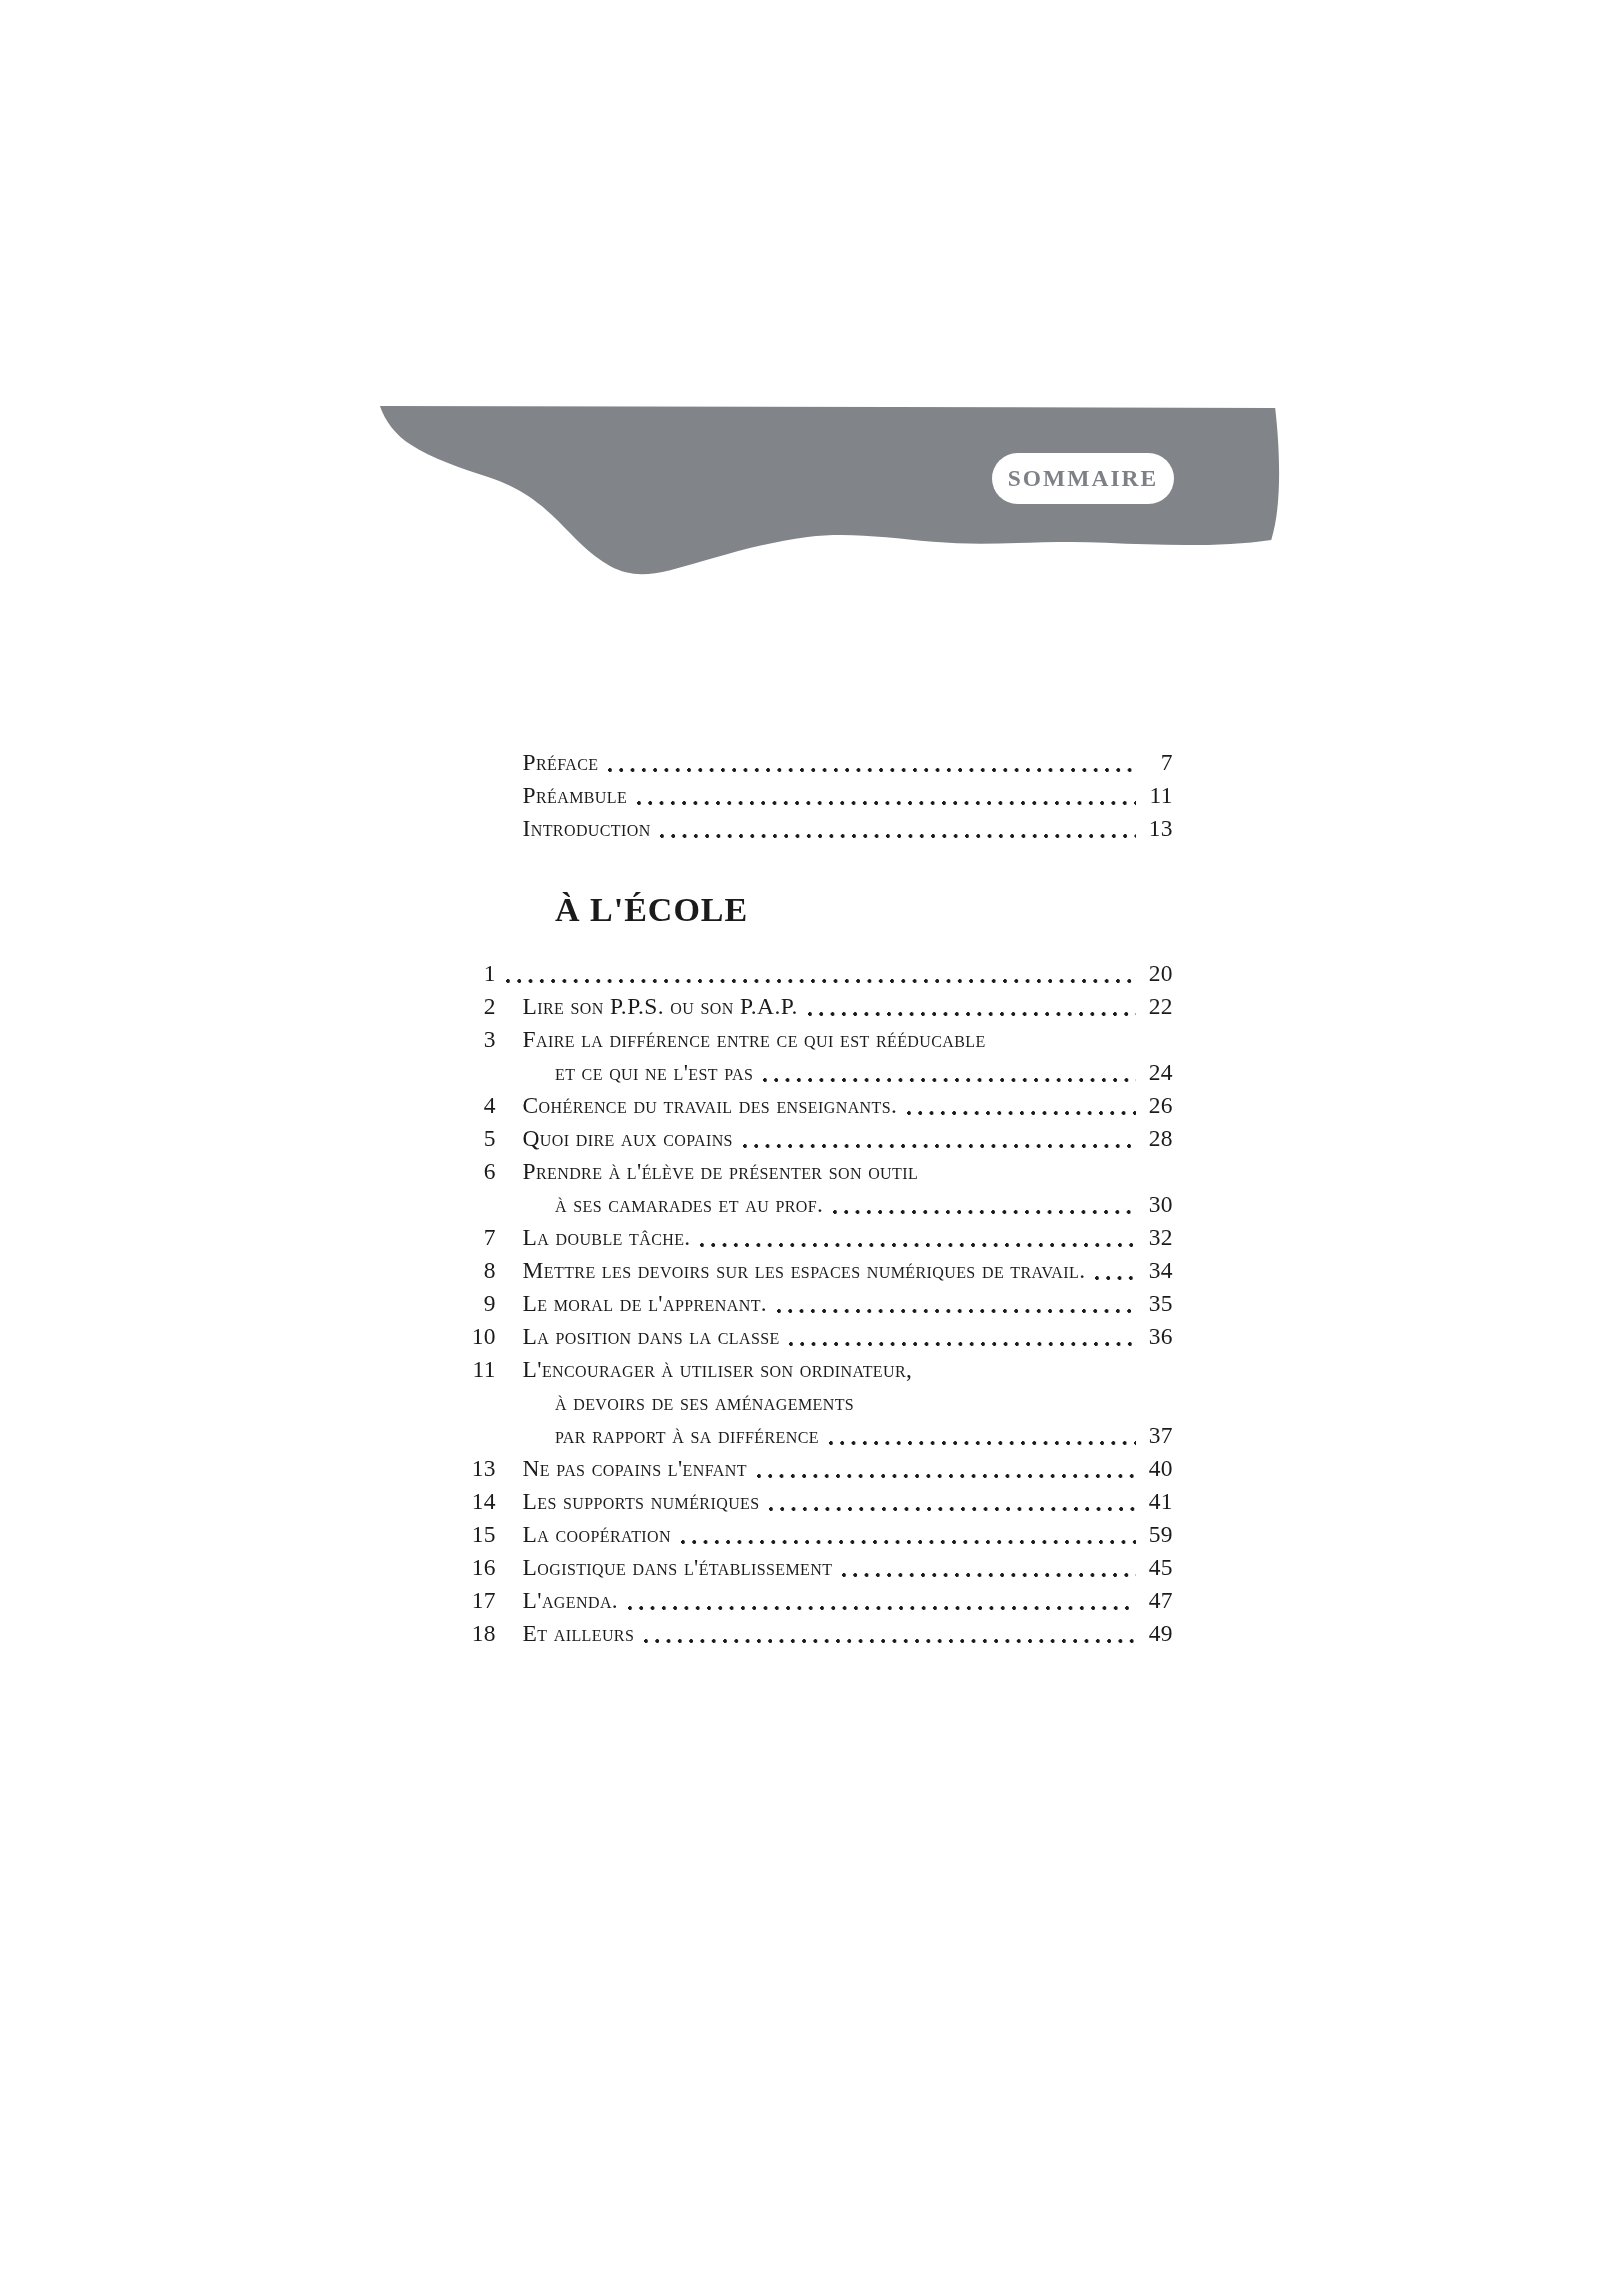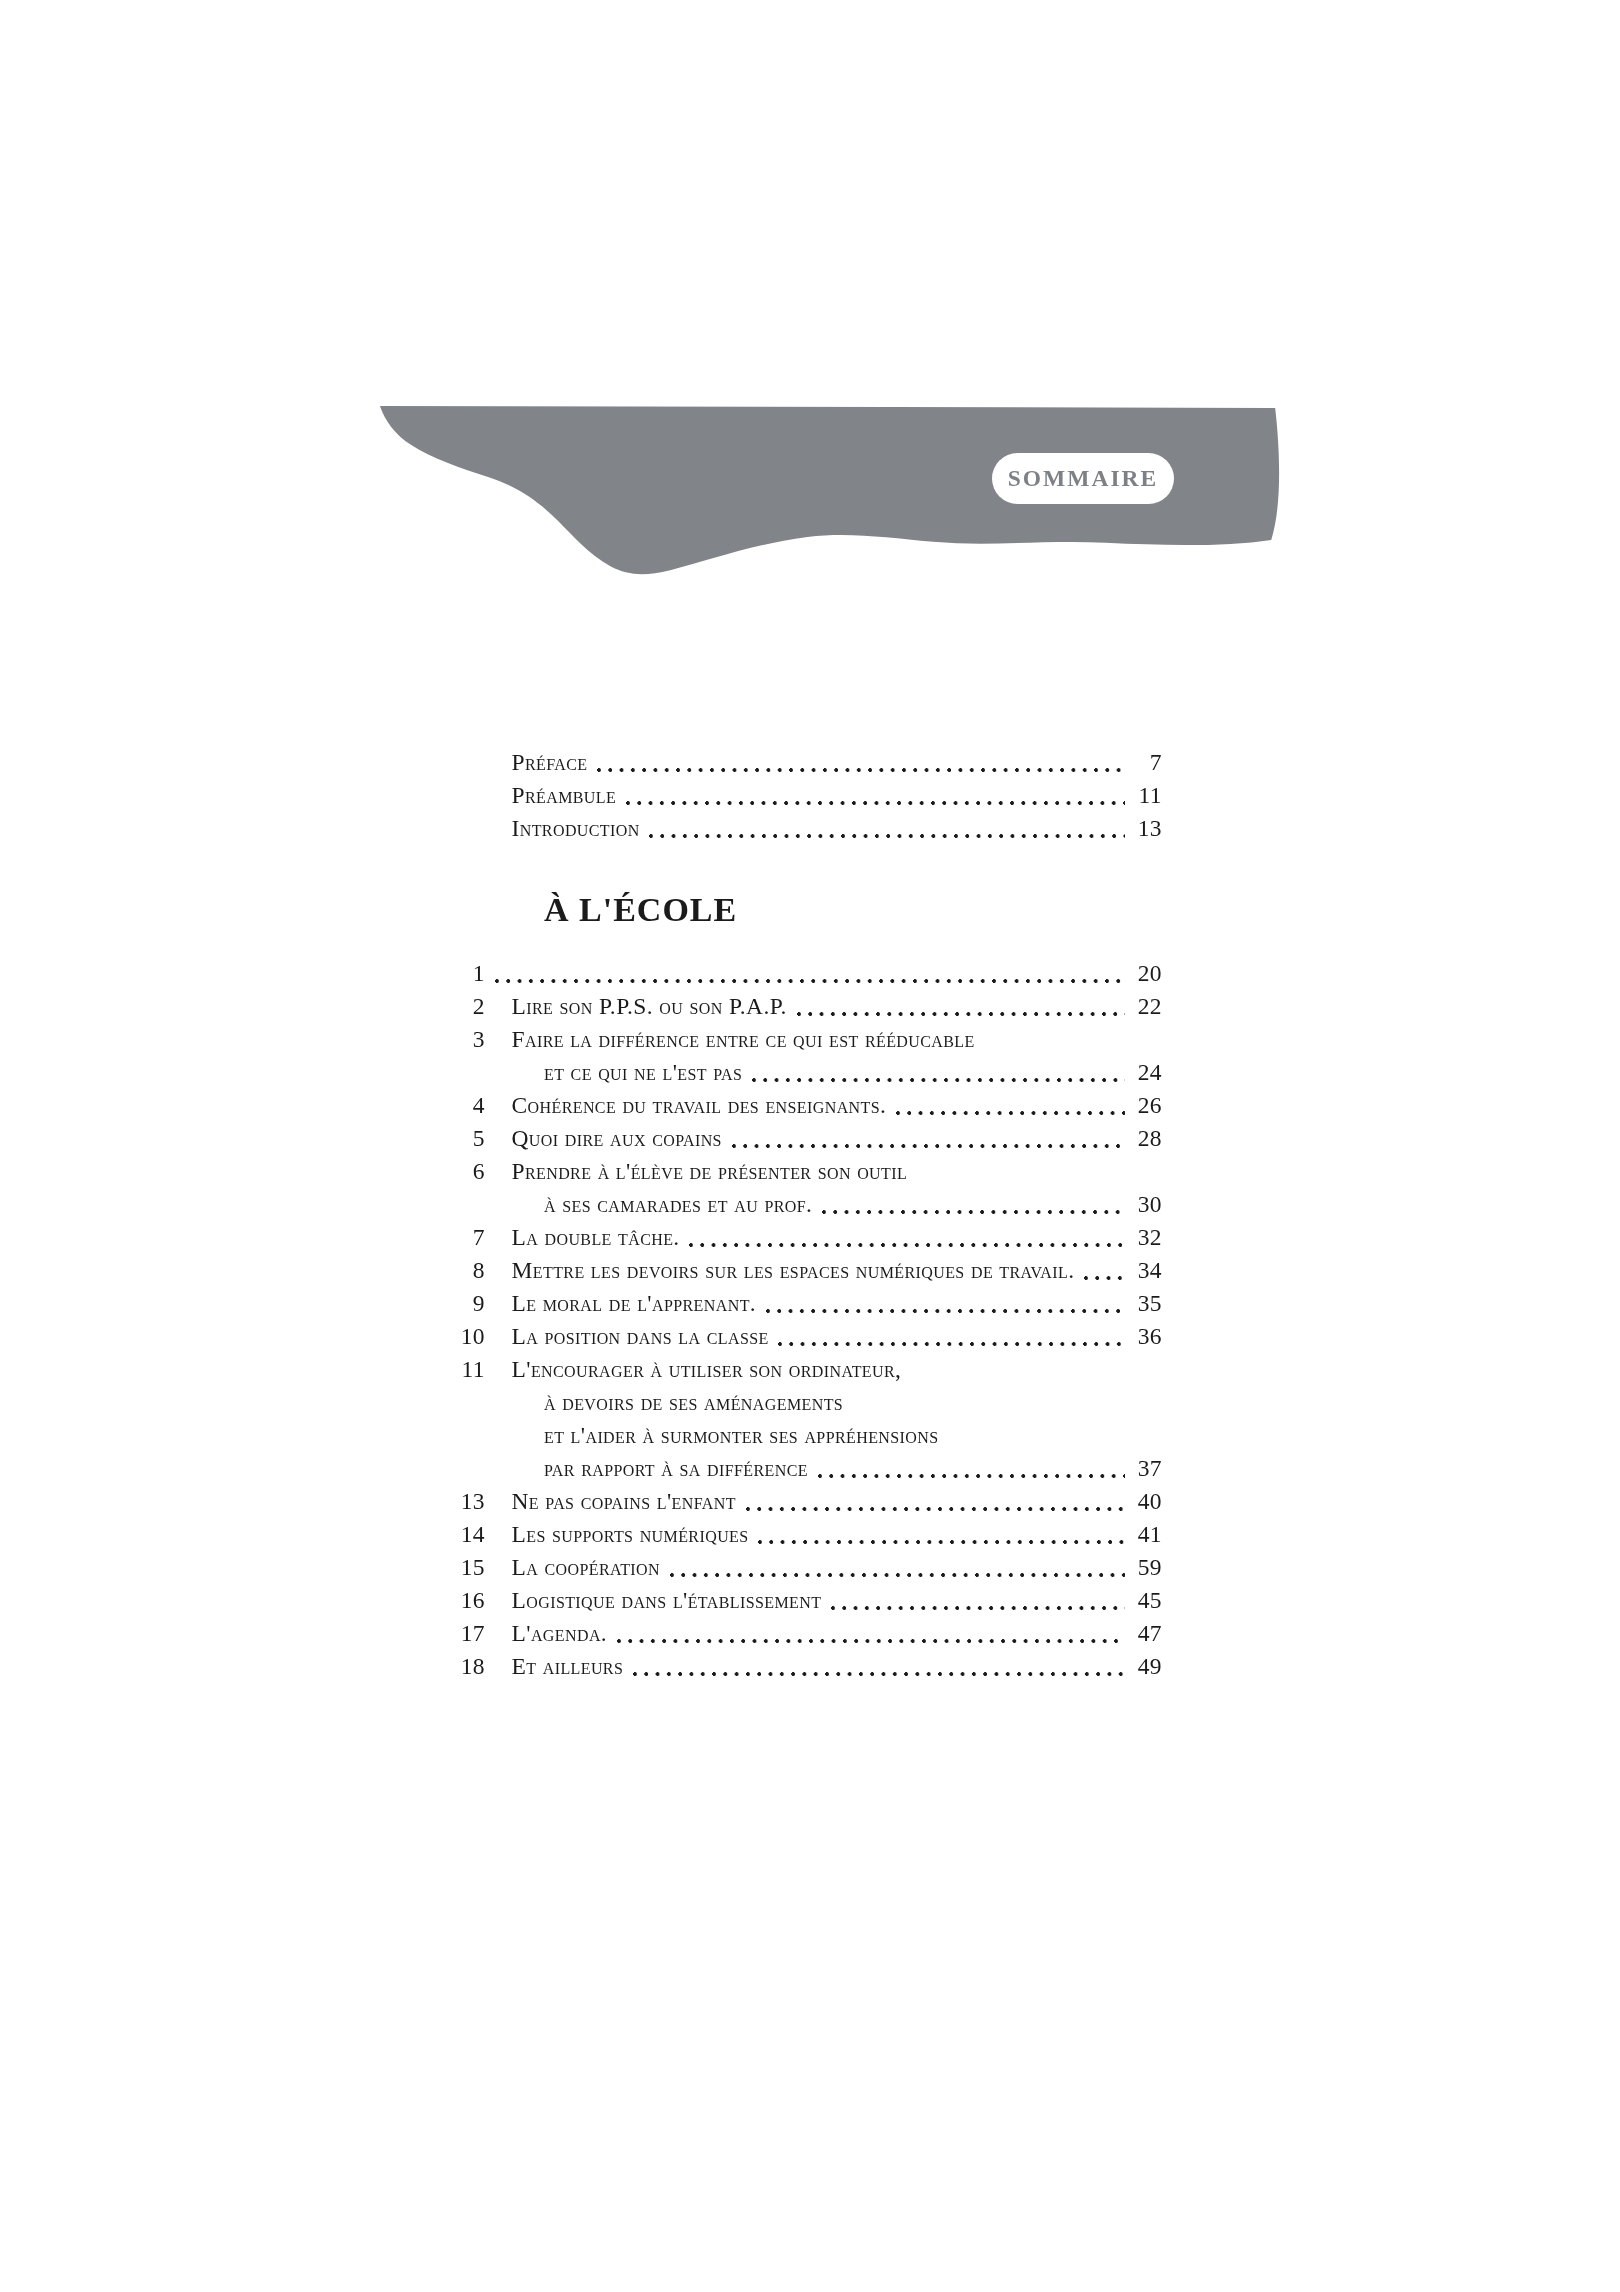--- a/index.html
+++ b/index.html
@@ -34,21 +34,21 @@
     display:flex; align-items:center; justify-content:center;
   }
   .badge span{
     font-size:23.5px;
     font-weight:bold;
     letter-spacing:2px;
     color:var(--badge-text);
   }
   .toc{
     position:absolute;
-    left:456px; top:746px;
+    left:467px; top:746px;
     width:706px;
   }
   .row{
     display:flex;
     line-height:33px;
     font-size:23.5px;
     font-variant:small-caps;
     letter-spacing:0.4px;
     white-space:nowrap;
   }
@@ -203,24 +203,20 @@
         <div class="row">
           <span class="num">11</span>
           <span class="label">L'encourager à utiliser son ordinateur,</span>
         </div>
         <div class="row indent">
           <span class="num"></span>
           <span class="label">à devoirs de ses aménagements</span>
         </div>
         <div class="row indent">
           <span class="num"></span>
-          <span class="label">et l'aider à surmonter ses appréhensions</span>
-        </div>
-        <div class="row indent">
-          <span class="num"></span>
           <span class="label">par rapport à sa différence</span>
           <span class="leader"></span>
           <span class="page-num">37</span>
         </div>
         <div class="row">
           <span class="num">13</span>
           <span class="label">Ne pas copains l'enfant</span>
           <span class="leader"></span>
           <span class="page-num">40</span>
         </div>

